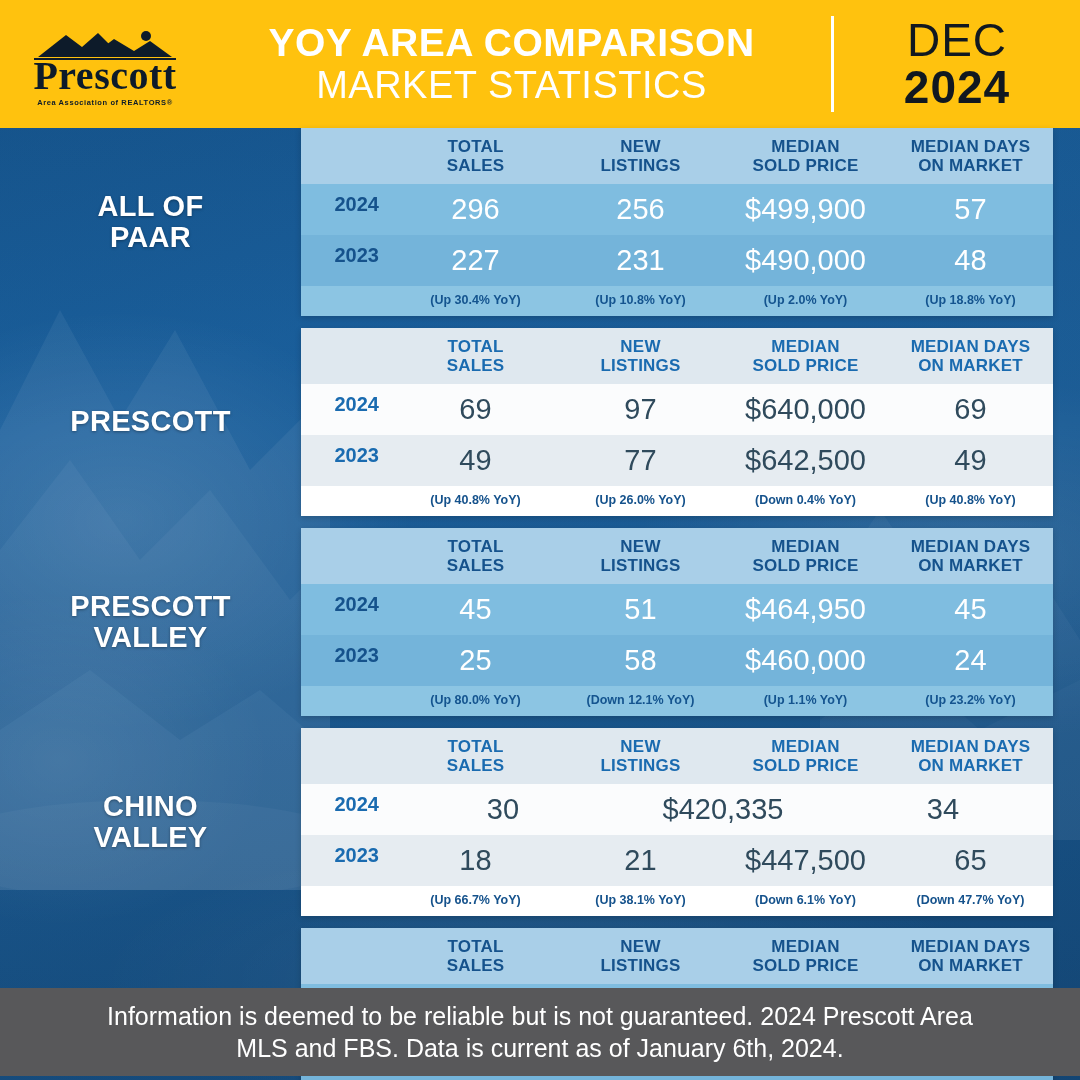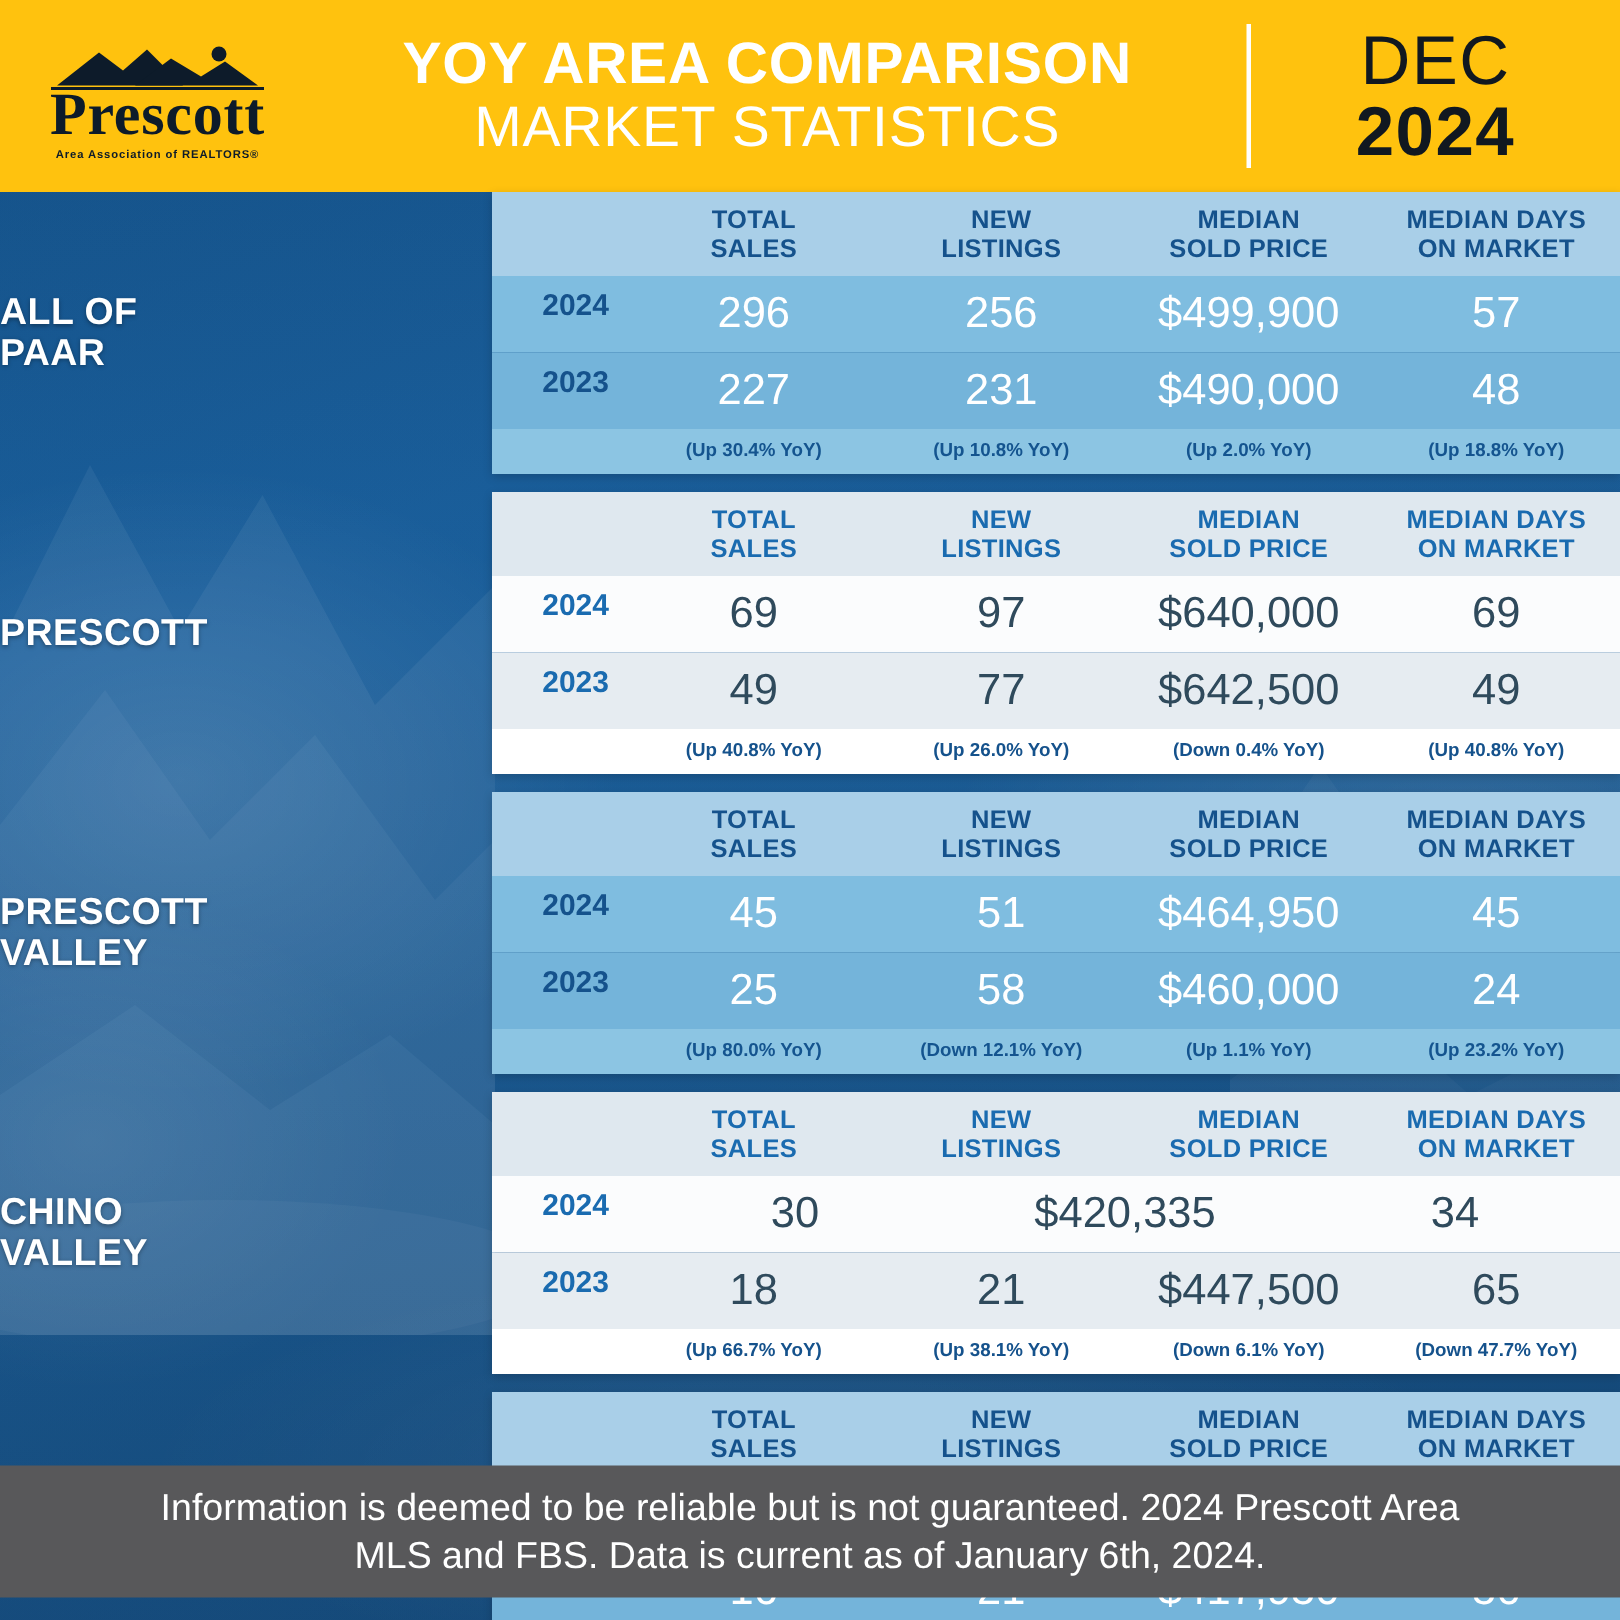--- a/index.html
+++ b/index.html
@@ -90,23 +90,24 @@
   
   .blocks {
     position: absolute; left: 0; top: 128px; width: 1080px;
   }
   .block {
     position: relative;
     display: flex; align-items: center;
     margin-bottom: 12px;
   }
   .area-label {
-    width: 328px;
+    width: 301px;
+    text-align: center;
     color: #ffffff;
-    font-size: 25px; font-weight: 700;
+    font-size: 29px; font-weight: 700;
     line-height: 1.08;
     letter-spacing: 0.3px;
     text-shadow: 0 1px 3px rgba(0,0,0,0.35);
   }
   .table {
     width: 752px;
     box-shadow: 0 2px 6px rgba(0,0,0,0.18);
   }
   .row { display: flex; }
   .cell { flex: 1; text-align: center; }
@@ -148,21 +149,21 @@
   .styleB .hrow { background: #dfe8ef; }
   .styleB .hrow .cell { color: #1a6bb0; }
   .styleB .drow.r1 { background: #fbfcfd; color: #2f4a5c; }
   .styleB .drow.r2 { background: #e6ecf1; color: #2f4a5c; }
   .styleB .drow .cell.yearcol { color: #1a6bb0; }
   .styleB .frow { background: #ffffff; }
   .styleB .frow .cell { color: #15528c; }
 
   
   .footer {
-    position: absolute; left: 0; bottom: 15px; width: 1080px; height: 88px;
+    position: absolute; left: 0; bottom: 4px; width: 1080px; height: 88px;
     background: #58585a;
     display: flex; align-items: center; justify-content: center;
     text-align: center;
   }
   .footer-text {
     color: #ffffff; font-size: 25px; line-height: 1.28;
     font-weight: 400; padding: 0 24px;
   }
 </style>
 </head>

